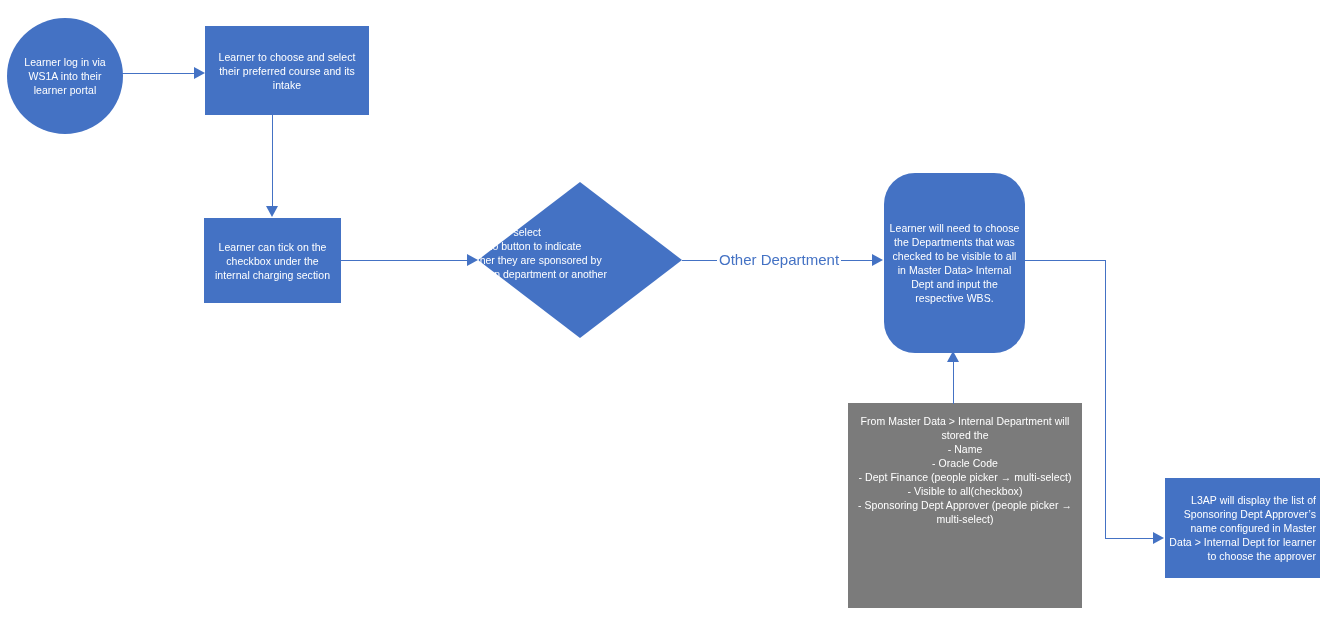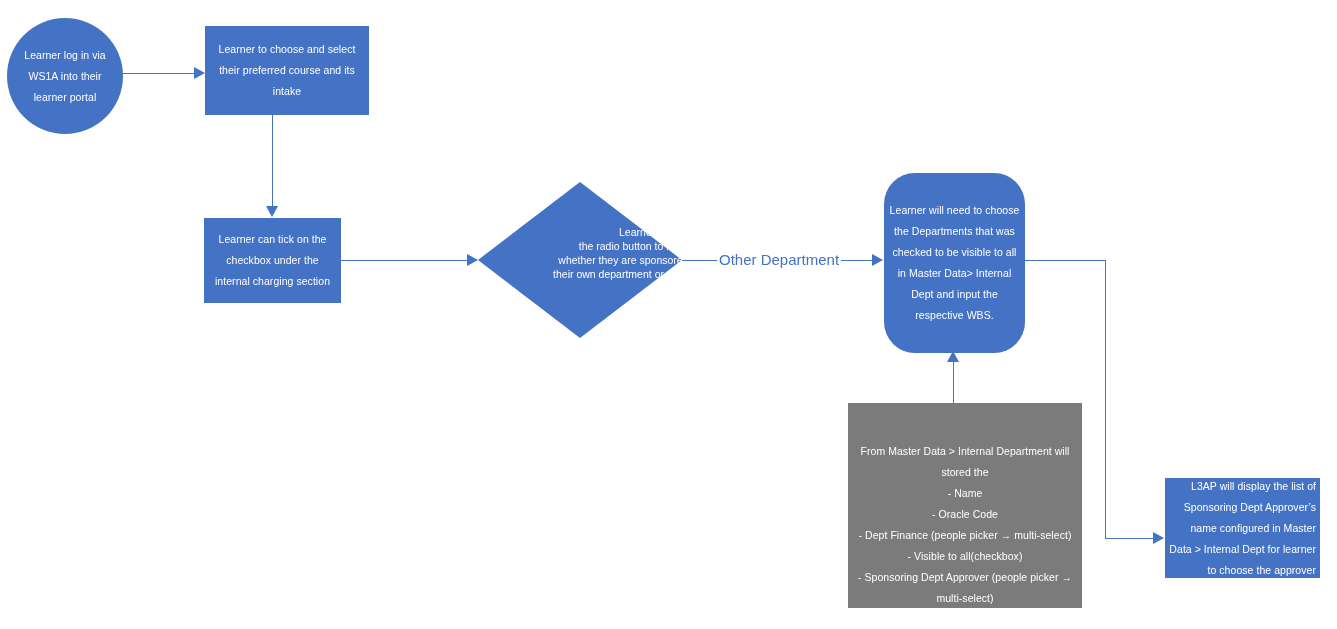--- a/index.html
+++ b/index.html
@@ -13,21 +13,21 @@
 
   .node{
     position:absolute;
     box-sizing:border-box;
     display:flex;
     align-items:center;
     justify-content:center;
     text-align:center;
     color:#ffffff;
     font-size:10.5px;
-    line-height:21px;
+    line-height:14px;
     letter-spacing:0.05px;
     font-weight:400;
   }
   .node .txt{width:100%;padding:0 4px;white-space:pre-line;}
 
   .proc{background:#4472C4;}
   .gray{background:#7B7B7B;}
 
   .circle{
     background:#4472C4;
@@ -39,21 +39,21 @@
   .diamond-shape{
     position:absolute;left:0;top:0;width:100%;height:100%;
     background:#4472C4;
     clip-path:polygon(50% 0%, 100% 50%, 50% 100%, 0% 50%);
   }
   .diamond-text{
     position:absolute;
     top:50%;left:50%;
     transform:translate(-50%,-50%);
     width:245px;
-    text-align:right;
+    text-align:left;
     color:#ffffff;
     font-size:10.5px;
     line-height:14px;
     white-space:pre-line;
     pointer-events:none;
   }
 
   
   .line-h{position:absolute;height:0;border-top:1.6px solid #4472C4;}
   .line-v{position:absolute;width:0;border-left:1.6px solid #4472C4;}
@@ -96,21 +96,21 @@
 the radio button to indicate
 whether they are sponsored by
 their own department or another
 department</div>
   </div>
 
   <div class="node proc" style="left:884px;top:173px;width:141px;height:180px;border-radius:31px;">
     <span class="txt">Learner will need to choose the Departments that was checked to be visible to all in Master Data&gt; Internal Dept and input the respective WBS.</span>
   </div>
 
-  <div class="node gray" style="left:848px;top:403px;width:234px;height:205px;align-items:center;padding-top:39px;">
+  <div class="node gray" style="left:848px;top:403px;width:234px;height:205px;align-items:flex-start;padding-top:11px;">
     <span class="txt">From Master Data &gt; Internal Department will stored the
 - Name
 -  Oracle Code
 - Dept Finance (people picker → multi-select)
 - Visible to all(checkbox)
 - Sponsoring Dept Approver (people picker → multi-select)</span>
   </div>
 
   <div class="node proc" style="left:1165px;top:478px;width:155px;height:100px;text-align:right;">
     <span class="txt">L3AP will display the list of Sponsoring Dept Approver’s name configured in Master Data &gt; Internal Dept for learner to choose the approver</span>

